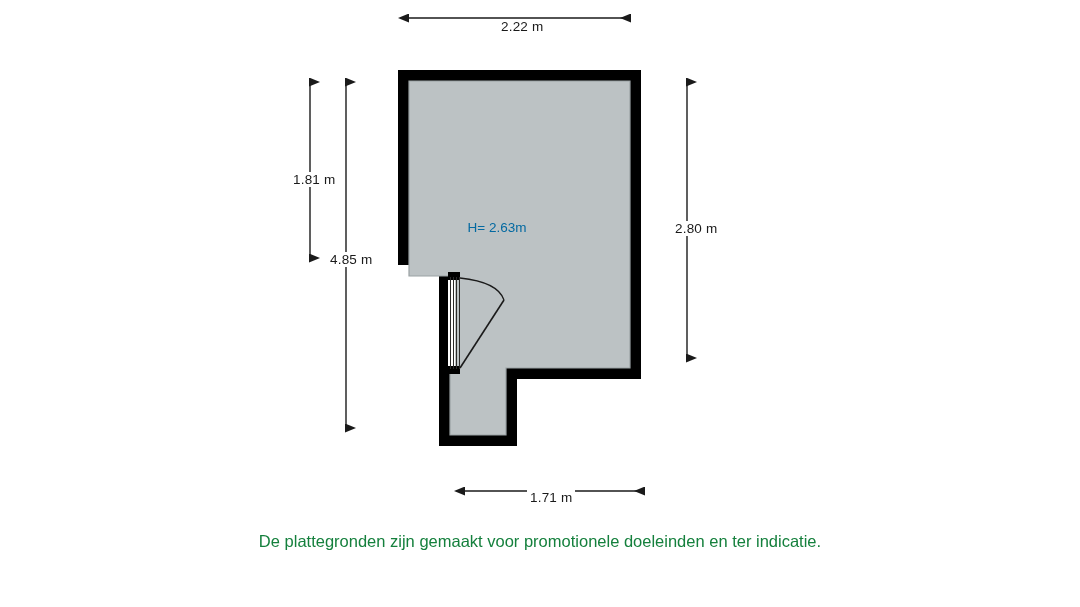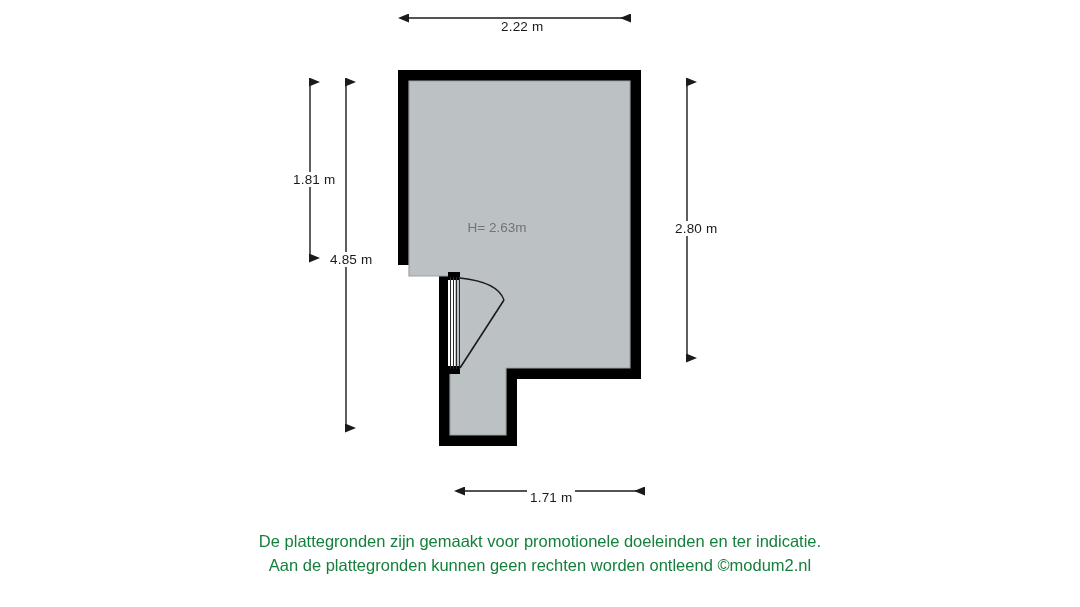--- a/index.html
+++ b/index.html
@@ -57,21 +57,21 @@
   }
   #room-name-inner { margin-left: -54px; display: inline-block; }
 
   #room-height {
     position: absolute;
     left: 0;
     top: 220px;
     width: 1048px;
     text-align: center;
     font-size: 13.5px;
-    color: #737373;
+    color: #0369a1;
   }
   #room-height-inner { margin-left: -54px; display: inline-block; }
 
   #footer-note {
     position: absolute;
     left: 0;
     top: 529px;
     width: 1080px;
     text-align: center;
     font-size: 16.5px;
@@ -179,16 +179,15 @@
 
   <div class="dim-label" id="dim-left-outer-label">4.85 m</div>
 
 
   <div id="room-height">
     <span id="room-height-inner">H= 2.63m</span>
   </div>
 
   <div id="footer-note">
     <div>De plattegronden zijn gemaakt voor promotionele doeleinden en ter indicatie.</div>
-    <div>Aan de plattegronden kunnen geen rechten worden ontleend ©modum2.nl</div>
   </div>
 
 </div>
 
 </body></html>

